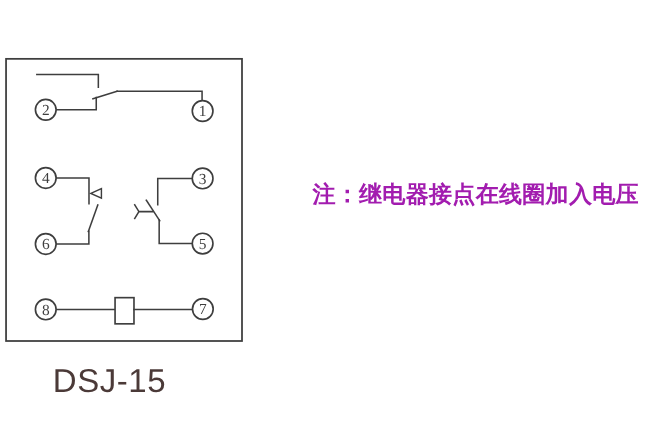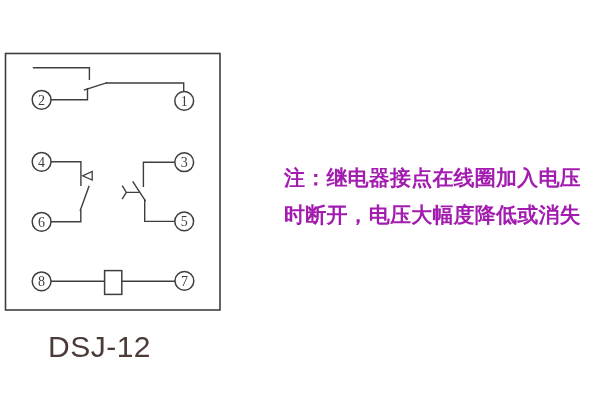--- a/index.html
+++ b/index.html
@@ -144,18 +144,17 @@
       <text class="terminal-num" x="41.6" y="286.1">8</text>
     </g>
     <g>
       <circle class="terminal-circle" cx="184.4" cy="280.9" r="9.4"></circle>
       <text class="terminal-num" x="184.4" y="285.7">7</text>
     </g>
   </svg>
 
   <div class="note">
     <div>注：继电器接点在线圈加入电压</div>
-    <div>时断开，电压大幅度降低或消失</div>
   </div>
 
-  <div class="model-label">DSJ-12</div>
+  <div class="model-label">DSJ-15</div>
 
 </div>
 
 </body></html>

